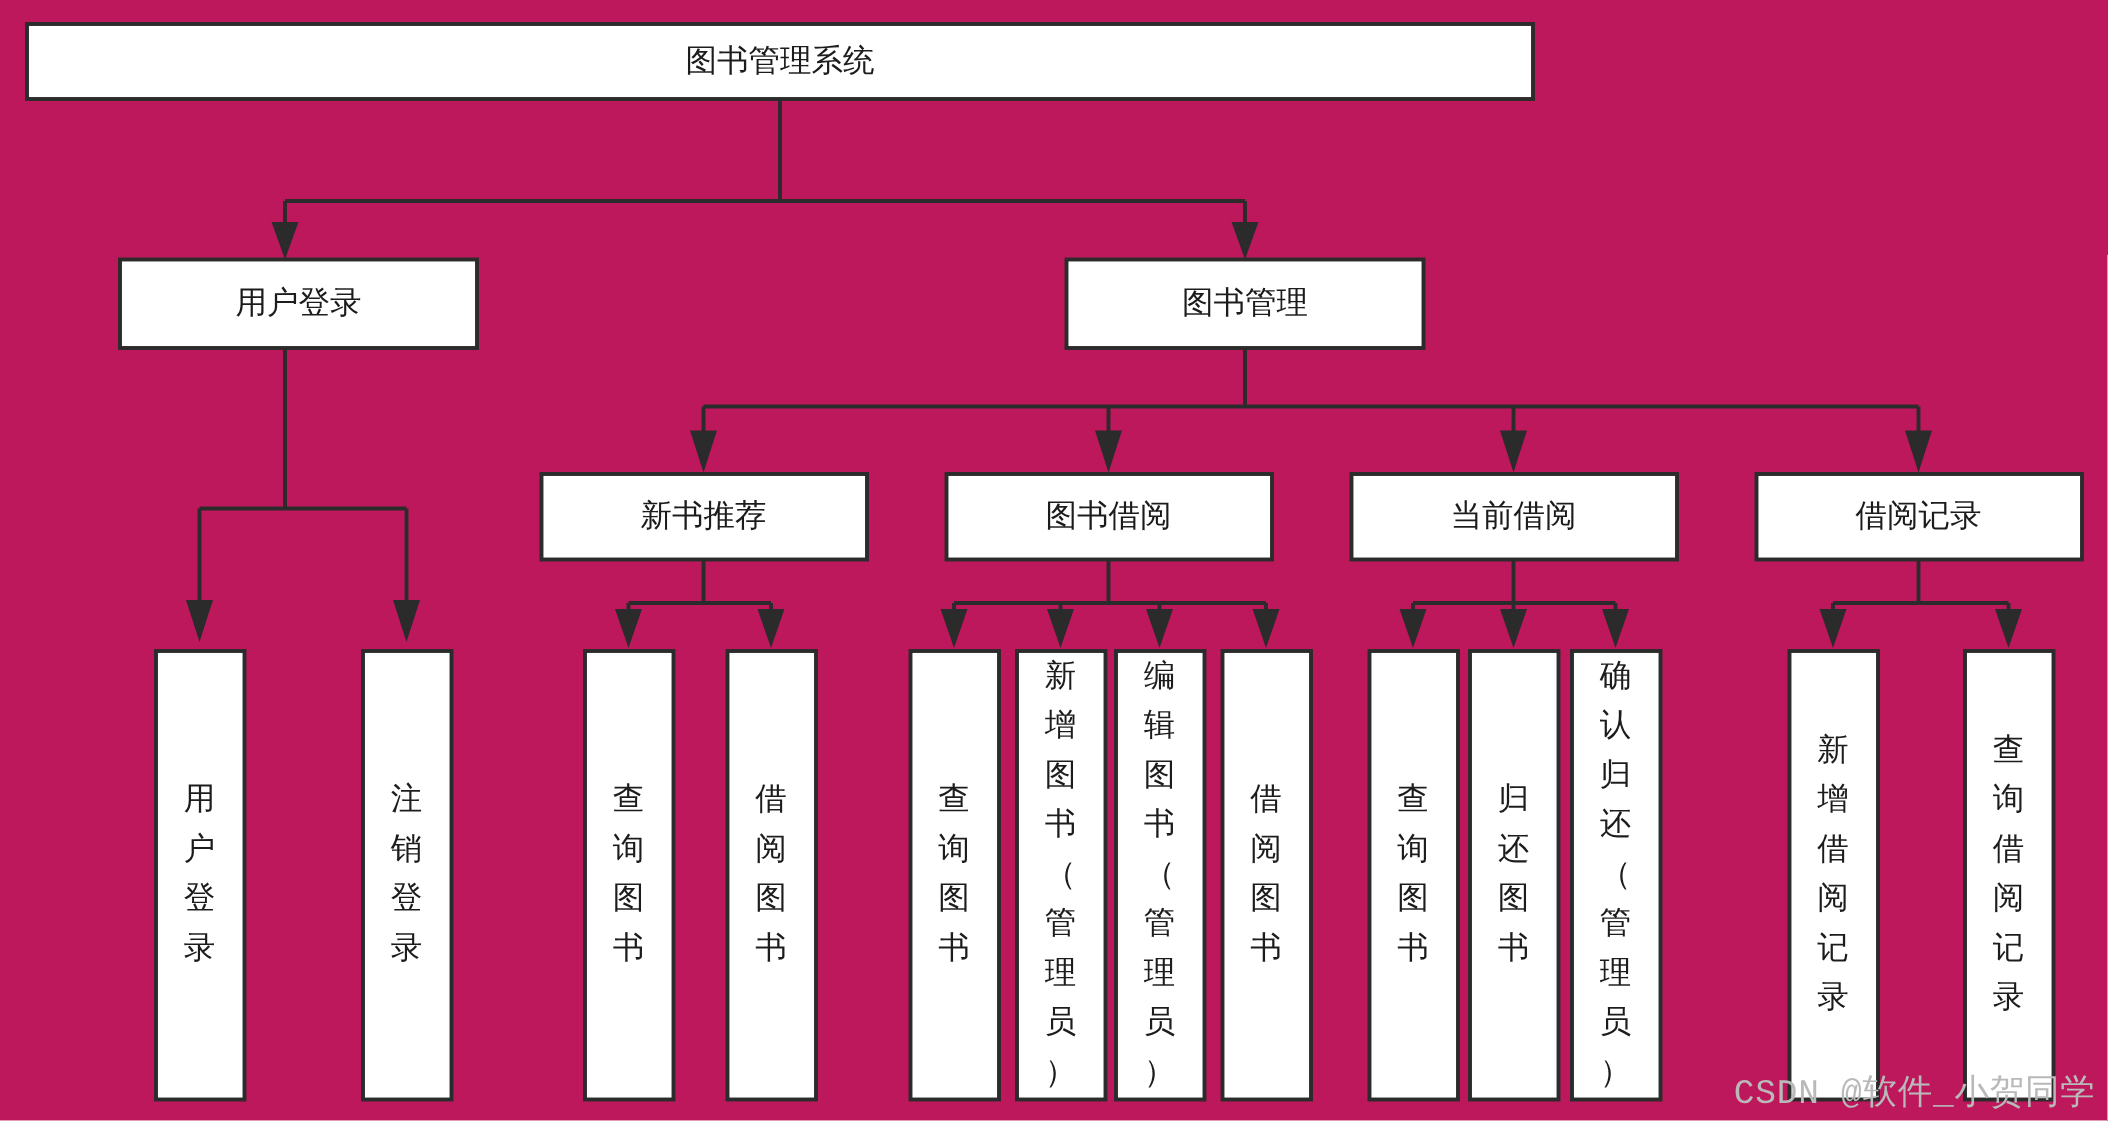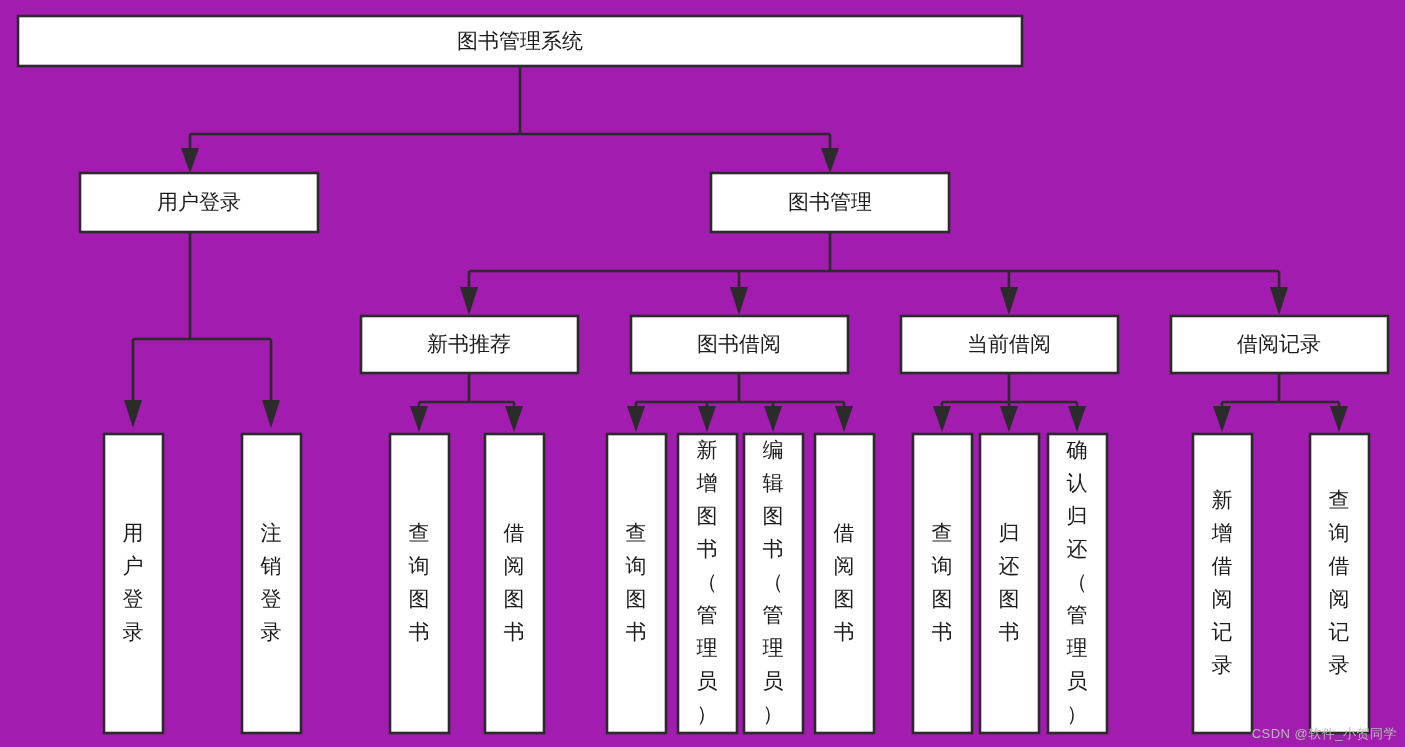--- a/index.html
+++ b/index.html
@@ -8,21 +8,21 @@
     padding: 0;
     background: #ffffff;
   }
   body {
     font-family: "Liberation Sans", "DejaVu Sans", sans-serif;
   }
   #diagram-root {
     position: relative;
     width: 1405px;
     height: 747px;
-    background: #a21caf;
+    background: #be185d;
     overflow: hidden;
   }
   svg.diagram-canvas {
     position: absolute;
     top: 0;
     left: 0;
     width: 1405px;
     height: 747px;
     display: block;
   }
@@ -52,22 +52,22 @@
     stroke-linecap: butt;
   }
   .arrow-head {
     fill: #2b2b2b;
     stroke: none;
   }
   .watermark-text {
     position: absolute;
     right: 8px;
     bottom: 4px;
-    font-family: Liberation Sans, sans-serif;
-    font-size: 13px;
+    font-family: Liberation Mono, monospace;
+    font-size: 23px;
     color: #b9b9b9;
     white-space: nowrap;
     letter-spacing: 0.5px;
     user-select: none;
   }
 </style>
 </head>
 <body>
 
 <div id="diagram-root">

